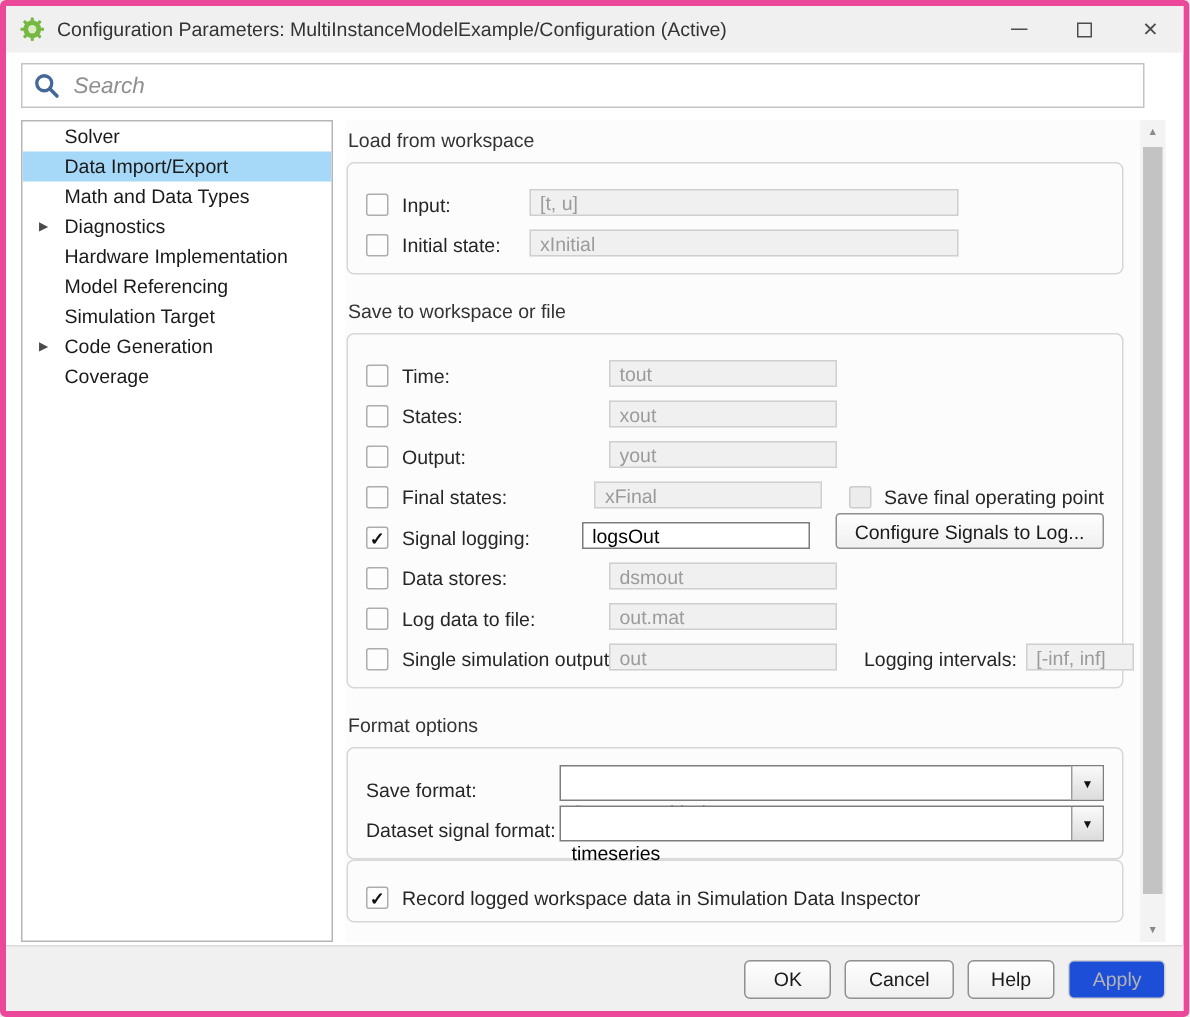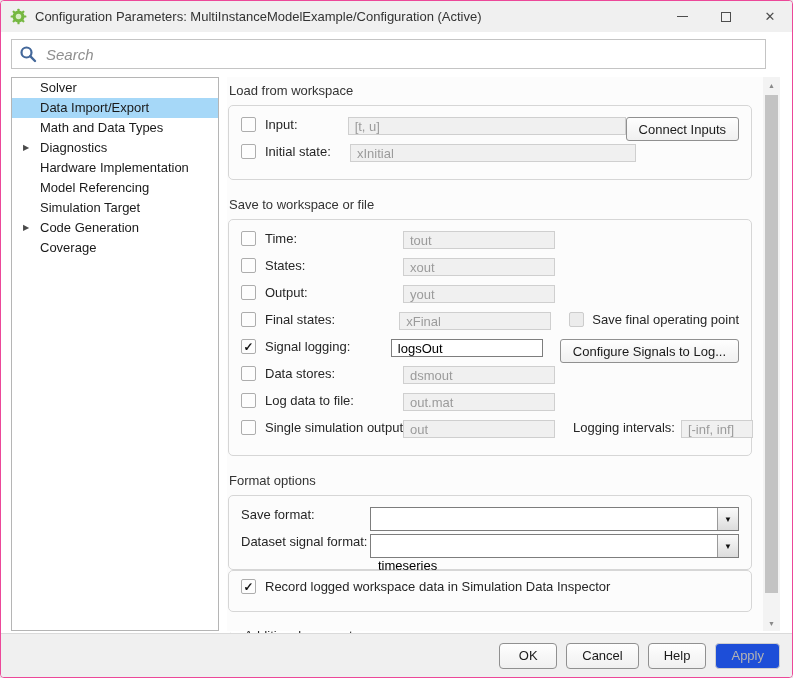--- a/index.html
+++ b/index.html
@@ -1,21 +1,21 @@
 <!DOCTYPE html>
 <html><head>
 <meta charset="utf-8">
 <style>
   * { margin:0; padding:0; box-sizing:border-box; }
   html,body { background:#e8e8e8; }
   body { font-family:"Liberation Sans", sans-serif; font-size:13px; color:#262626; }
 
   .window {
     position:relative; width:793px; height:678px; margin:0 auto;
-    background:#ffffff; border:1px solid #ec4899; border-radius:4px; overflow:hidden;
+    background:#ffffff; border:4px solid #ec4899; border-radius:4px; overflow:hidden;
   }
 
   
   .titlebar {
     position:absolute; top:0; left:0; right:0; height:31px;
     background:#f0f0f0; display:flex; align-items:center; padding-left:9px;
   }
   .title-icon { width:17px; height:17px; flex:0 0 auto; }
   .title-text { margin-left:8px; color:#333; font-size:13px; white-space:nowrap; }
   .win-controls { margin-left:auto; display:flex; height:100%; }
@@ -43,21 +43,21 @@
   .tree-arrow { position:absolute; left:11px; top:0; font-size:8px; color:#4a4a4a; line-height:20px; }
 
   
   .main { position:absolute; top:76px; left:226px; right:12px; bottom:46px; background:#fcfcfc; }
   .main-content { margin-right:28px; padding-left:1px; }
 
   .section-title { margin:6px 0 7px 1px; color:#333; }
   .section-title.spaced { margin-top:17px; }
   .group-box { border:1px solid #d6d6d6; border-radius:5px; padding:8px 12px; background:transparent; }
 
-  .form-row { display:flex; align-items:flex-start; height:24px; margin:3px 0; }
+  .form-row { display:flex; align-items:flex-end; height:24px; margin:3px 0; }
   .checkbox {
     width:15px; height:15px; border:1px solid #adadad; background:#fdfdfd; border-radius:2px;
     display:flex; align-items:center; justify-content:center; flex:0 0 auto;
     font-size:12px; font-weight:bold; color:#111; line-height:1; cursor:default;
   }
   .checkbox.disabled { background:#ececec; border-color:#cccccc; }
   .row-label { margin-left:9px; white-space:nowrap; }
   .load-sec .row-label { width:79px; }
   .save-sec .row-label { width:132px; }
 
@@ -170,21 +170,20 @@
 
   <div class="main">
     <div class="main-content">
 
       <div class="section-title">Load from workspace</div>
       <div class="group-box load-sec">
         <div class="form-row">
           <span class="checkbox"></span>
           <span class="row-label">Input:</span>
           <input class="field w-wide" type="text" disabled="" value="[t, u]" style="">
-          <button class="btn right">Connect Inputs</button>
         </div>
         <div class="form-row">
           <span class="checkbox"></span>
           <span class="row-label">Initial state:</span>
           <input class="field w-wide" type="text" disabled="" value="xInitial" style="">
         </div>
       </div>
 
       <div class="section-title spaced">Save to workspace or file</div>
       <div class="group-box save-sec">

